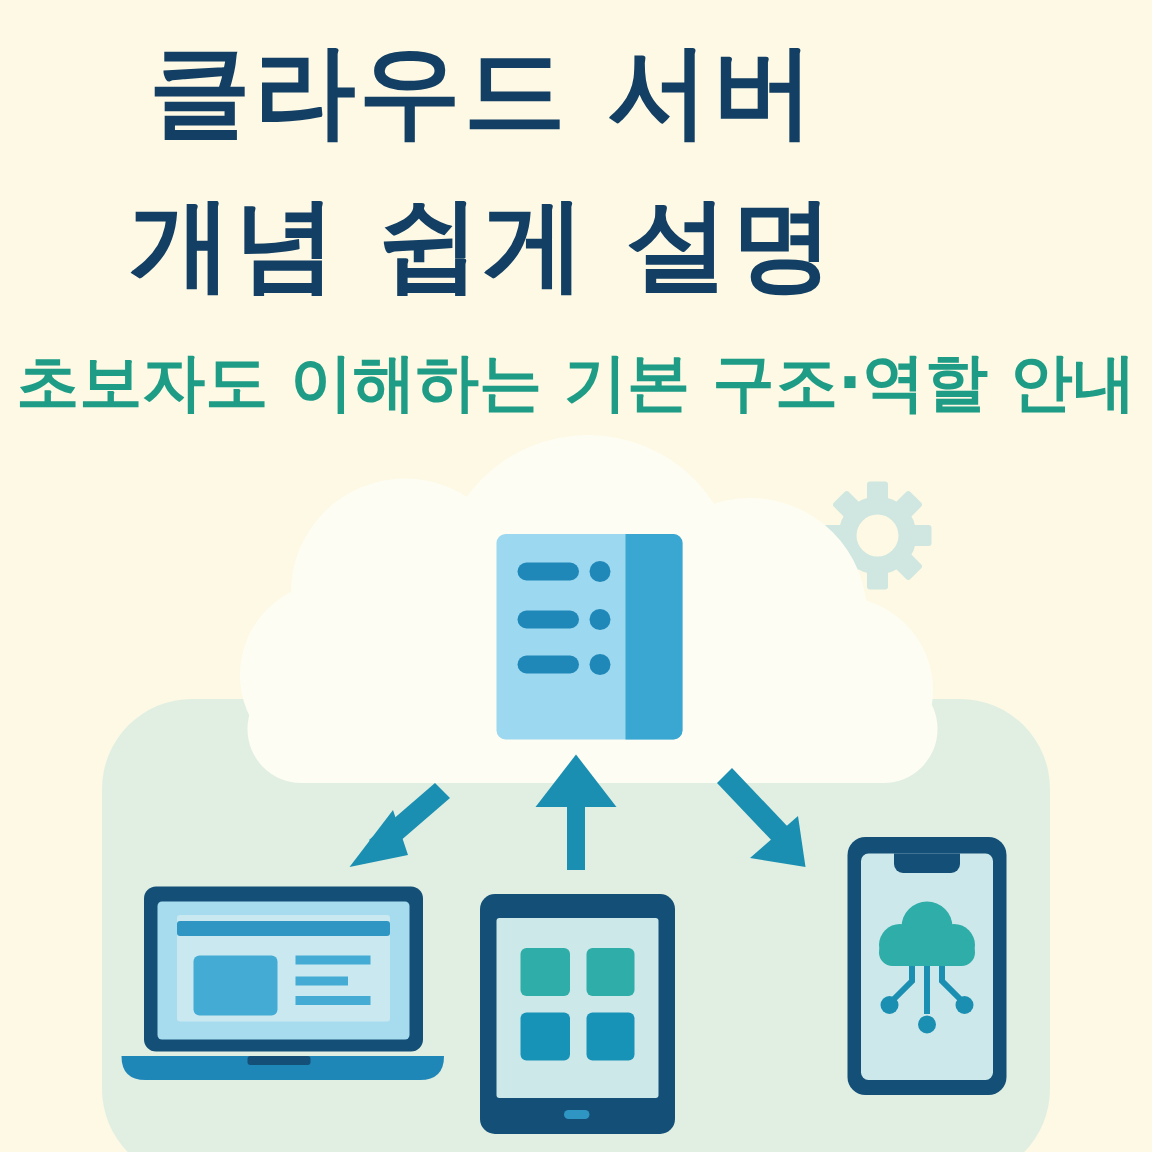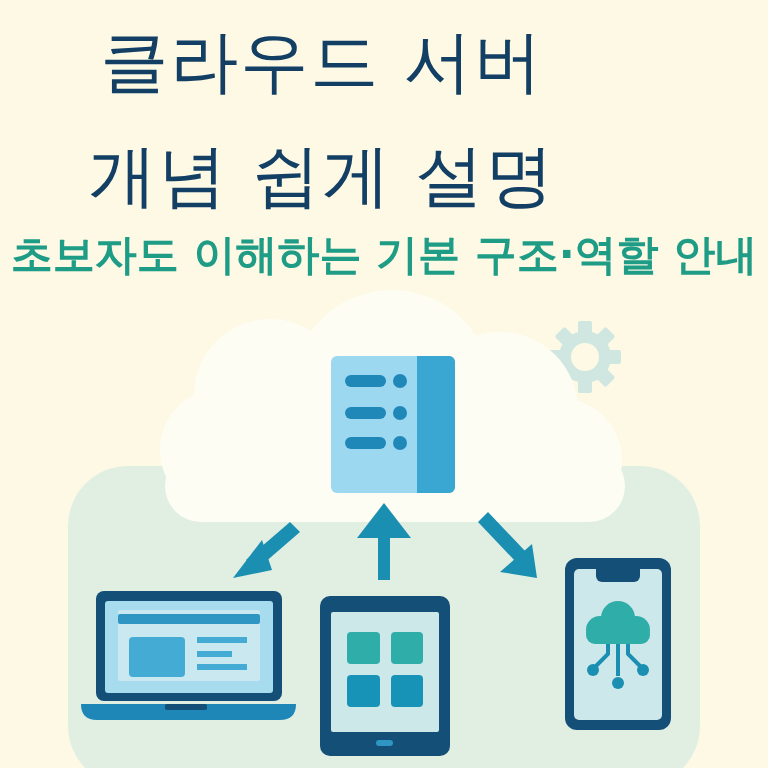--- a/index.html
+++ b/index.html
@@ -7,27 +7,27 @@
     body {
       background: #fdf9e4;
       font-family: "DejaVu Sans", "Liberation Sans", sans-serif;
       position: relative;
     }
     .title {
       position: absolute;
       left: 0; width: 644px;
       text-align: center;
       color: #123f63;
-      font-weight: normal;
+      font-weight: bold;
       font-size: 68px;
       line-height: 1;
       letter-spacing: 2px;
     }
     .title.l1 { top: 28px; }
-    .title.l2 { top: 130px; margin-top: 12px; }
+    .title.l2 { top: 130px; }
     .subtitle {
       position: absolute;
       left: 0; width: 768px;
       top: 234px;
       text-align: center;
       color: #1f9c86;
       font-weight: bold;
       font-size: 42px;
       line-height: 1;
     }

